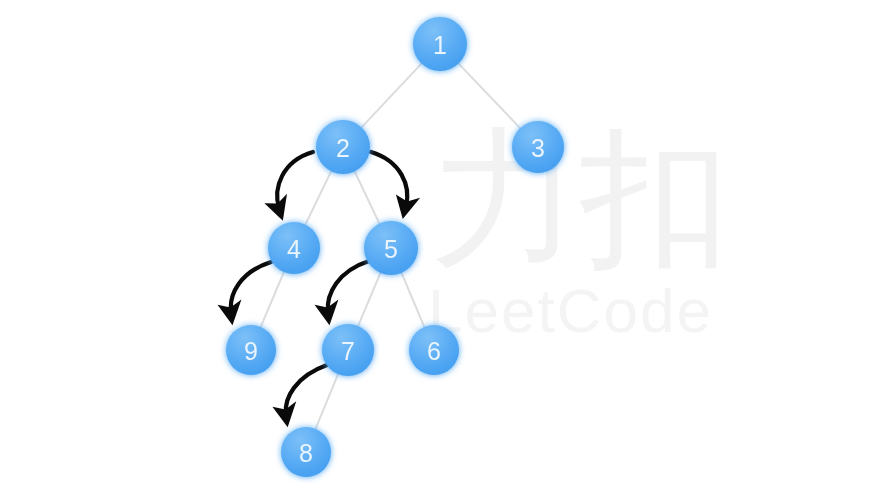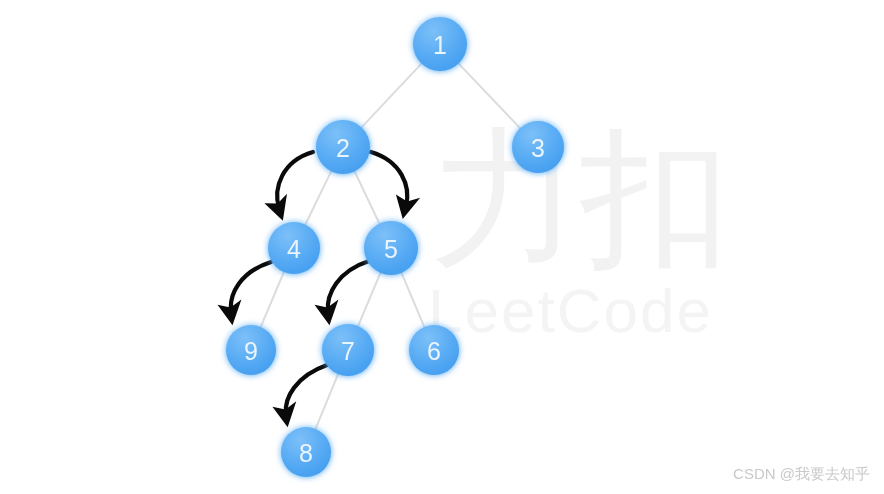--- a/index.html
+++ b/index.html
@@ -149,14 +149,13 @@
           <circle cx="434" cy="350" r="25" fill="url(#nodeGrad)" filter="url(#nodeGlow)"></circle>
           <text x="434" y="351" class="node-label">6</text>
         </g>
         <g>
           <circle cx="306" cy="452" r="25" fill="url(#nodeGrad)" filter="url(#nodeGlow)"></circle>
           <text x="306" y="453" class="node-label">8</text>
         </g>
       </g>
   </svg>
 
-  <div class="credit">CSDN @我要去知乎</div>
 </div>
 
 </body></html>

